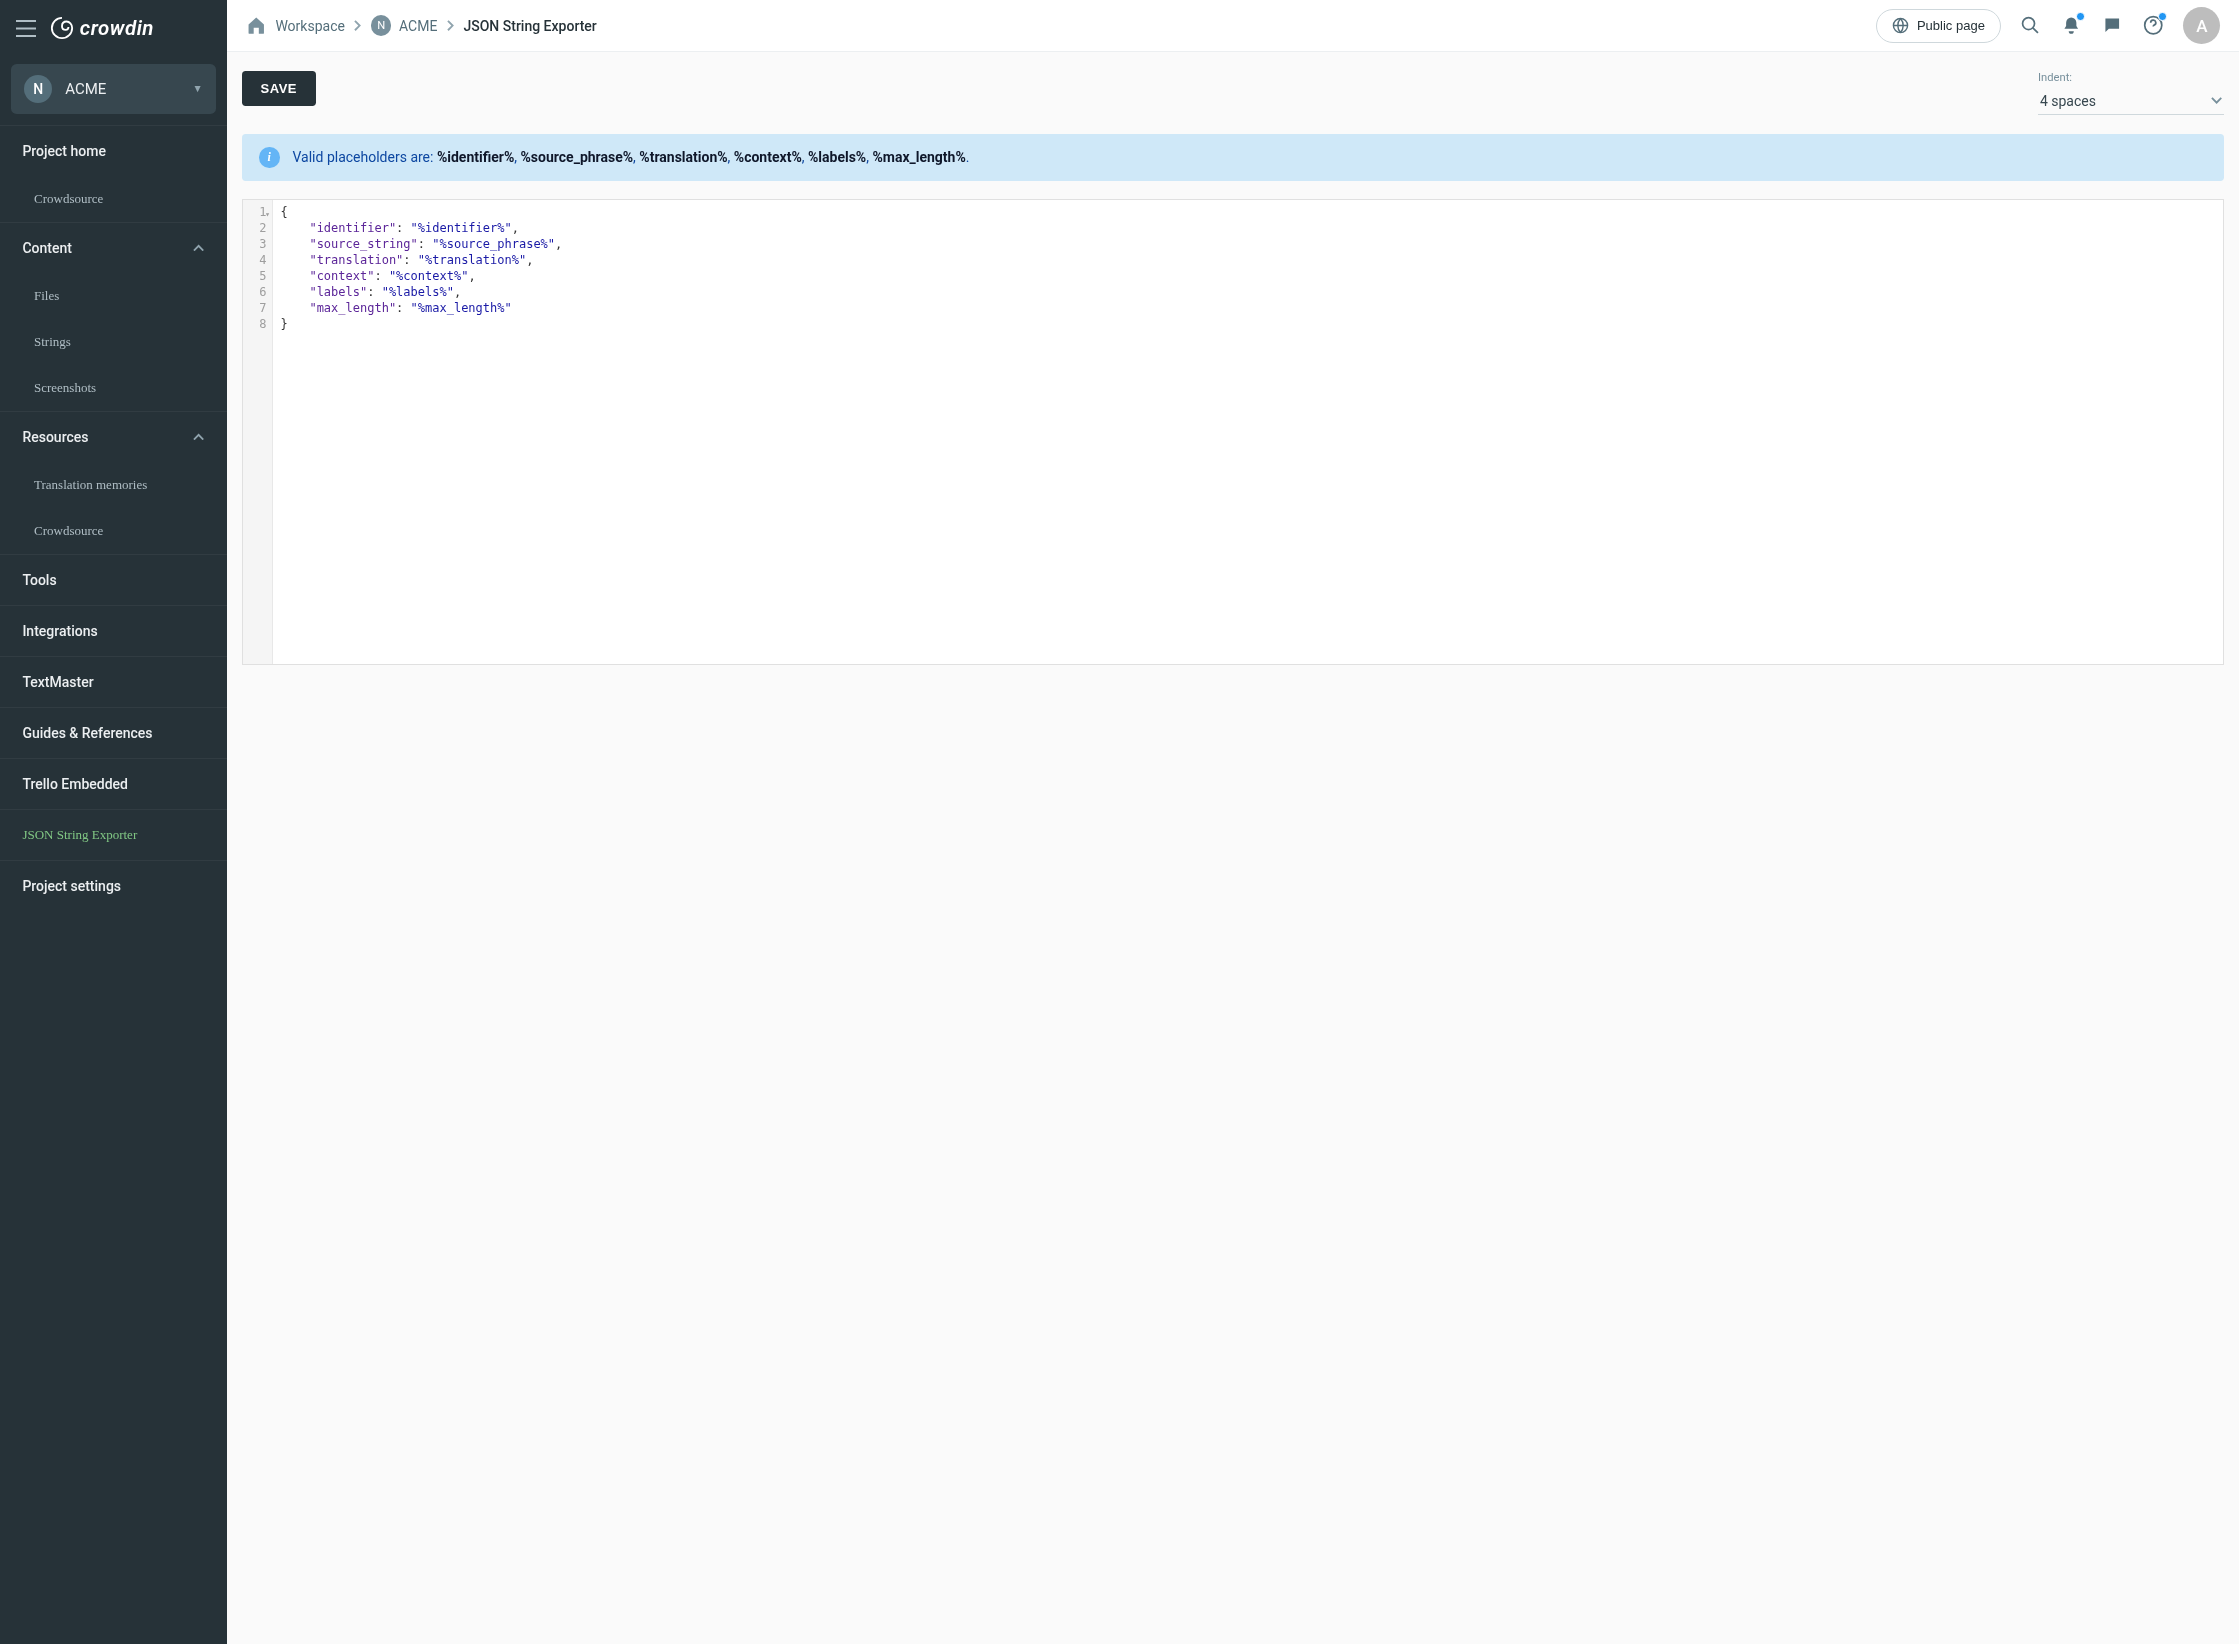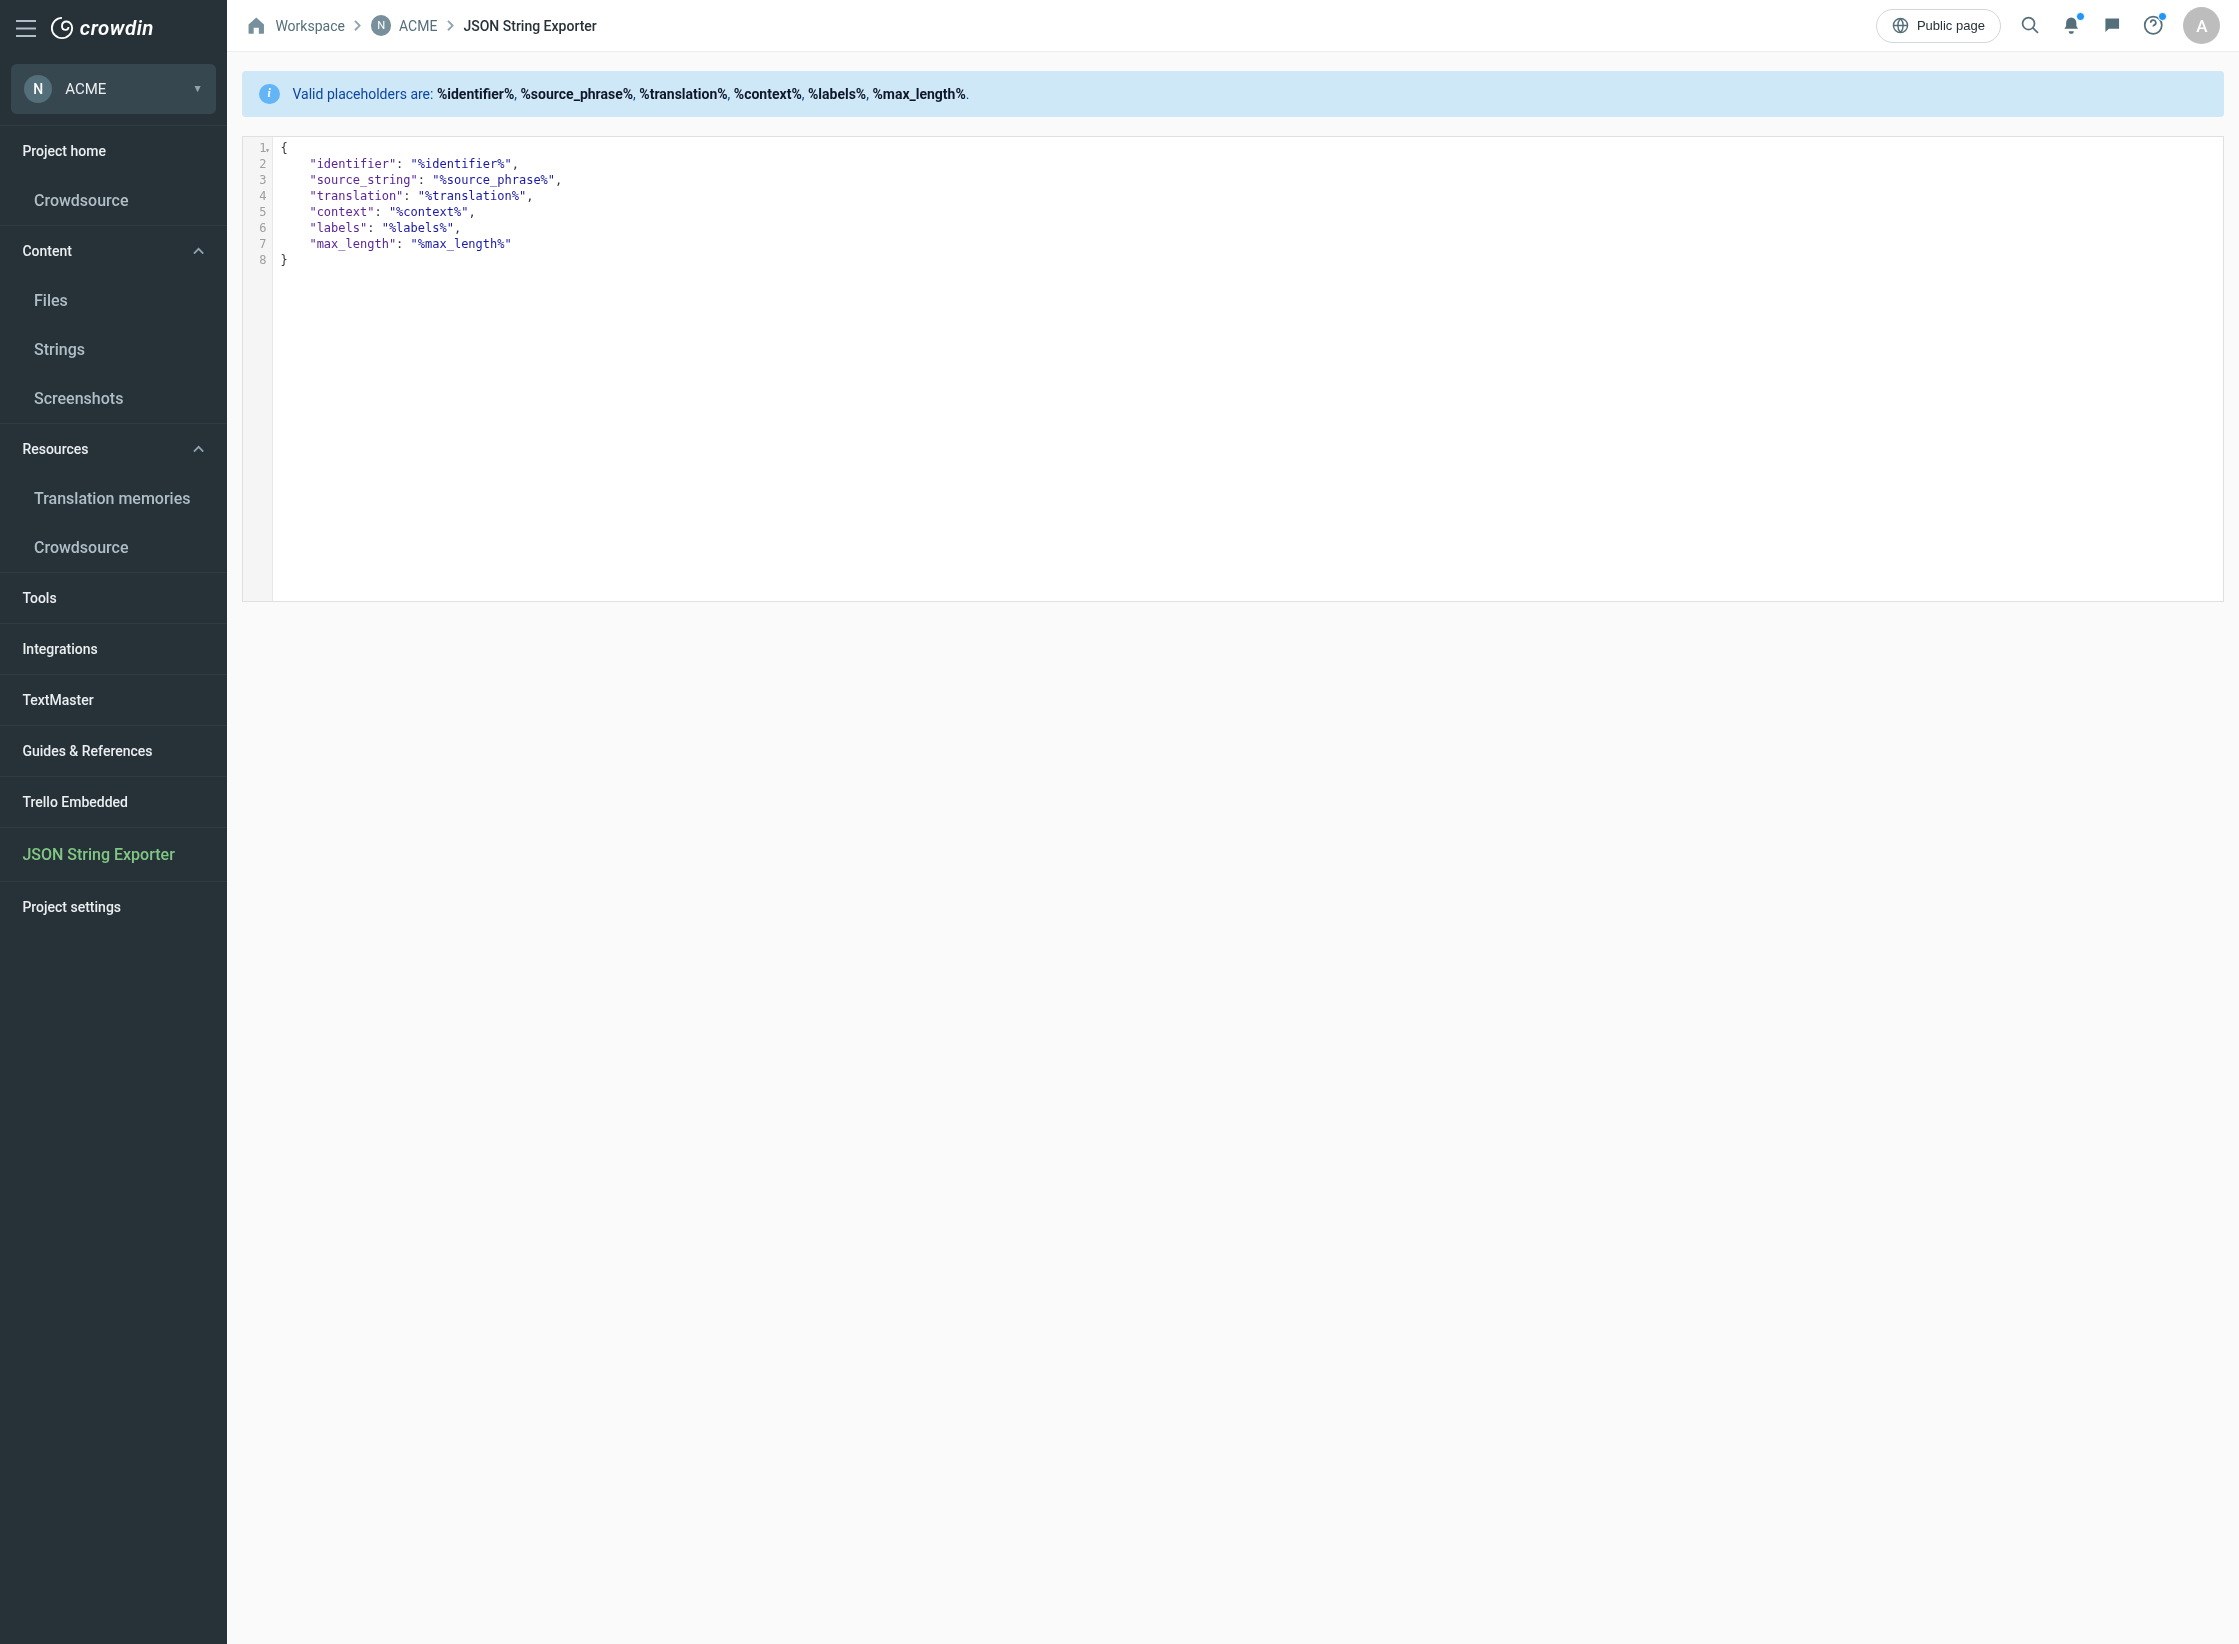--- a/index.html
+++ b/index.html
@@ -14,21 +14,21 @@
 .logo-swirl { width: 24px; height: 24px; }
 
 .project-selector { margin: 7.5px 11.2px 11.2px 11.2px; background: #37474f; border-radius: 5.6px; height: 50px; display: flex; align-items: center; padding: 0 13px; gap: 13px; cursor: pointer; }
 .project-avatar { width: 28px; height: 28px; border-radius: 50%; background: #546e7a; color: #fff; display: flex; align-items: center; justify-content: center; font-size: 14px; font-weight: 500; }
 .project-name { flex: 1; color: #eceff1; font-size: 15px; }
 .dropdown-caret { color: #90a4ae; font-size: 10.3px; }
 
 .nav { flex: 1; }
 .nav-section-title { padding: 17px 22.4px; color: #eceff1; font-size: 14px; font-weight: 500; cursor: pointer; display: flex; align-items: center; justify-content: space-between; border-top: 0.9px solid rgba(255,255,255,0.05); }
 .nav-section-title.collapsible .chev { color: #90a4ae; }
-.nav-item { padding: 15px 22.4px 15px 34px; color: #b0bec5; font-size: 16px; cursor: pointer; font-weight: 500; }
+.nav-item { padding: 15px 22.4px 15px 34px; color: #b0bec5; font-size: 13px; cursor: pointer; font-weight: 500; font-family: Liberation Serif, serif; }
 .nav-item.active { color: #81c784; }
 .sidebar::-webkit-scrollbar { width: 7.5px; }
 .sidebar::-webkit-scrollbar-thumb { background: #546e7a; border-radius: 3.7px; }
 
 
 .main { flex: 1; display: flex; flex-direction: column; background: #fafafa; }
 .topbar { height: 52px; background: #fff; border-bottom: 0.9px solid #eceff1; display: flex; align-items: center; padding: 0 18.6px; gap: 9.3px; }
 .breadcrumb { display: flex; align-items: center; gap: 9.3px; flex: 1; font-size: 14px; }
 .bc-home { width: 20.5px; height: 20.5px; color: #78909c; cursor: pointer; }
 .bc-chev { color: #90a4ae; }
@@ -192,20 +192,34 @@
               <circle cx="12" cy="12" r="10" fill="none" stroke="currentColor" stroke-width="2"></circle>
               <path d="M9 9a3 3 0 1 1 4 2.8c-.8.4-1 1-1 1.7M12 17h.01" stroke="currentColor" stroke-width="2" fill="none"></path>
             </svg>
           <span class="dot"></span>
         </span>
         <span class="user-avatar">A</span>
       </div>
     </div>
 
     <div class="content">
+      <div class="toolbar-row">
+        <button class="save-btn">SAVE</button>
+        <div class="indent-ctrl">
+          <span class="indent-label">Indent:</span>
+          <div class="indent-select">
+            <span>4 spaces</span>
+            <span>
+                <svg width="11.2" height="7.5" viewBox="0 0 12 8">
+                  <path d="M1 1l5 5 5-5" stroke="#78909c" stroke-width="2" fill="none"></path>
+                </svg>
+              </span>
+          </div>
+        </div>
+      </div>
 
       <div class="info-banner">
         <span class="info-icon">i</span>
         <span>
           <span>Valid placeholders are: </span><b>%identifier%</b>, <b>%source_phrase%</b>, <b>%translation%</b>, <b>%context%</b>, <b>%labels%</b>, <b>%max_length%</b>.
         </span>
       </div>
 
       <div class="editor">
         <div class="gutter" id="gutter">

